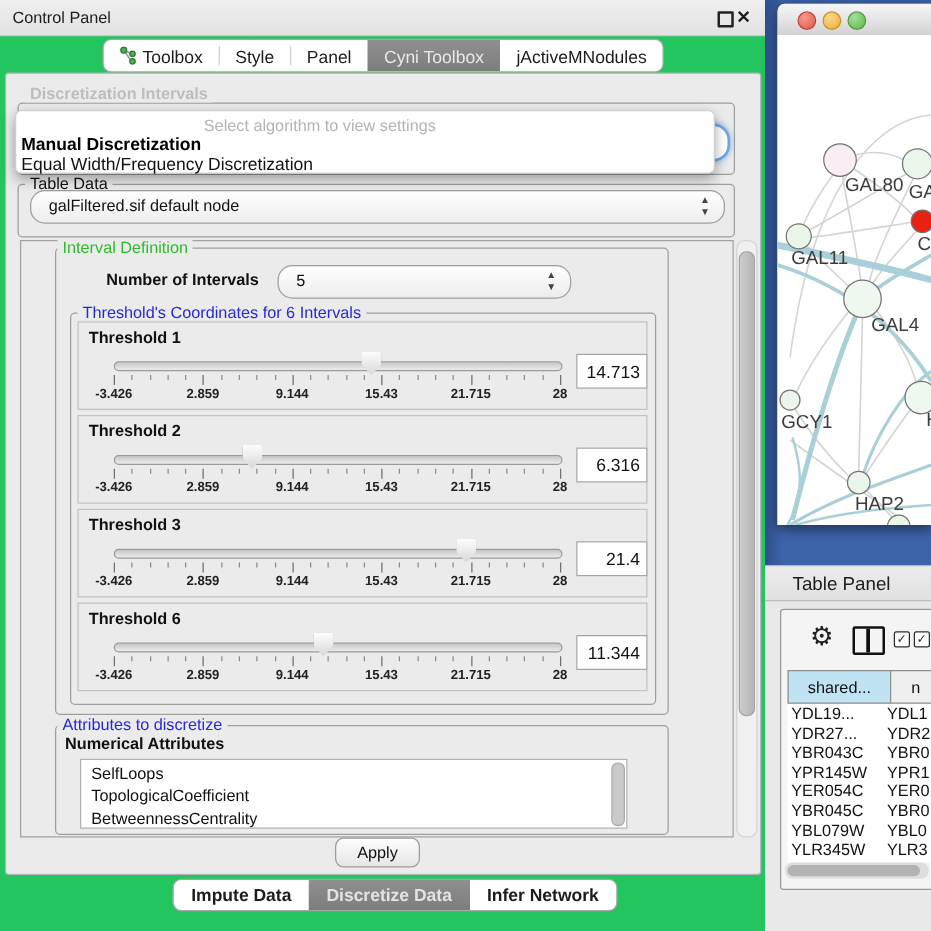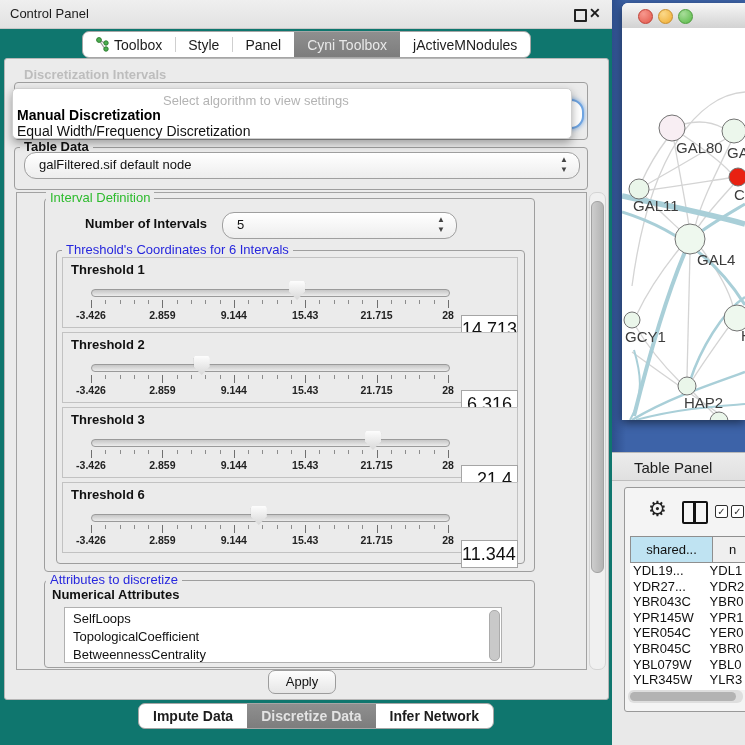--- a/index.html
+++ b/index.html
@@ -1,20 +1,20 @@
 <!DOCTYPE html>
 <html><head>
 <meta charset="utf-8">
 <style>
   html,body{margin:0;padding:0;}
   body{font-family:"Liberation Sans",sans-serif;background:#e9e9e9;}
   .screen{position:relative;width:745px;height:745px;overflow:hidden;background:#e9e9e9;}
 
   
-  .cp{position:absolute;left:0;top:0;width:612px;height:745px;background:#0f766e;border-right:1px solid #97979b;}
+  .cp{position:absolute;left:0;top:0;width:612px;height:745px;background:#22c55e;border-right:1px solid #97979b;}
   .cp-titlebar{position:absolute;left:0;top:0;width:612px;height:28px;
     background:linear-gradient(#efefef,#e2e2e2);border-bottom:1px solid #c7c7c7;}
   .cp-title{position:absolute;left:10px;top:6px;font-size:13px;color:#1c1c1c;}
   .float-icon{position:absolute;left:574px;top:9px;width:9px;height:9px;border:2px solid #222;border-radius:1px;cursor:pointer;}
   .close-icon{position:absolute;left:589px;top:5px;font-size:14px;font-weight:bold;color:#1b1b1b;cursor:pointer;}
 
   .tabbar{position:absolute;left:82px;top:31px;height:25px;display:flex;align-items:stretch;
     background:#fff;border:1px solid #a6a6a6;border-radius:7px;overflow:hidden;}
   .tab{display:flex;align-items:center;gap:5px;padding:0 13px;font-size:14px;color:#1c1c1c;cursor:pointer;position:relative;}
   .tab + .tab::before{content:"";position:absolute;left:0;top:5px;bottom:5px;width:1px;background:#cfcfcf;}
@@ -59,21 +59,21 @@
   .th-thumb{position:absolute;top:23px;width:16px;height:19px;cursor:pointer;
     background:linear-gradient(#fdfdfd,#d8d8d8);
     clip-path:polygon(8% 0,92% 0,100% 12%,100% 55%,50% 100%,0 55%,0 12%);
     filter:drop-shadow(0 0 1px #888);}
   .th-ticks{position:absolute;left:28px;top:42px;width:357px;height:8px;}
   .tick{position:absolute;top:0;width:1px;height:4px;background:#8c8c8c;}
   .tick.major{height:8px;background:#6f6f6f;}
   .th-labels{position:absolute;left:28px;top:51px;width:357px;height:13px;}
   .tlabel{position:absolute;transform:translateX(-50%);font-size:10.5px;font-weight:bold;color:#222;white-space:nowrap;}
   .th-value{position:absolute;left:398px;top:25px;width:50px;height:26px;background:#fff;border:1px solid #a5a5a5;
-    font-size:18px;color:#111;text-align:right;line-height:26px;padding-right:5px;margin-top:32px;}
+    font-size:14px;color:#111;text-align:right;line-height:26px;padding-right:5px;}
 
   
   .attr-title{position:absolute;left:52px;top:587px;font-size:13px;font-weight:bold;color:#111;}
   .listbox{position:absolute;left:64px;top:607px;width:436px;height:54px;background:#fff;border:1px solid #b0b0b0;overflow:hidden;}
   .attr-item{font-size:13px;color:#111;padding-left:8px;line-height:18px;cursor:pointer;white-space:nowrap;}
   .list-scroll{position:absolute;right:1px;top:2px;width:9px;height:49px;background:#c9c9c9;border:1px solid #ababab;border-radius:5px;cursor:pointer;}
 
   .apply-btn{position:absolute;left:268px;top:670px;width:66px;height:22px;border:1px solid #9c9c9c;border-radius:7px;
     background:linear-gradient(#fdfdfd,#e6e6e6);font-size:13px;color:#111;text-align:center;line-height:22px;cursor:pointer;}
 
@@ -169,21 +169,21 @@
     <span class="grouplabel" style="left:20px;top:68px;font-weight:bold;color:#bdbdbd;">Discretization Intervals</span>
     <div class="combo-focus"></div>
 
     <div class="overlay">
       <span class="overlay-hint">Select algorithm to view settings</span>
       <span class="overlay-opt1">Manual Discretization</span>
       <span class="overlay-opt2">Equal Width/Frequency Discretization</span>
     </div>
 
     <div class="groupbox" style="left:14px;top:147px;width:572px;height:41px;"></div>
-    <span class="grouplabel" style="left:20px;top:140px;font-weight:bold;color:#111;">Table Data</span>
+    <span class="grouplabel" style="left:20px;top:140px;font-weight:normal;color:#111;">Table Data</span>
     <div class="combo" style="left:24px;top:152px;width:554px;">
       <span class="cval">galFiltered.sif default node</span>
       <span class="stepper">▲<br>▼</span>
     </div>
 
     <div class="scrollbox"></div>
     <div class="vscroll">
         <div class="thumb"></div>
       </div>
 

